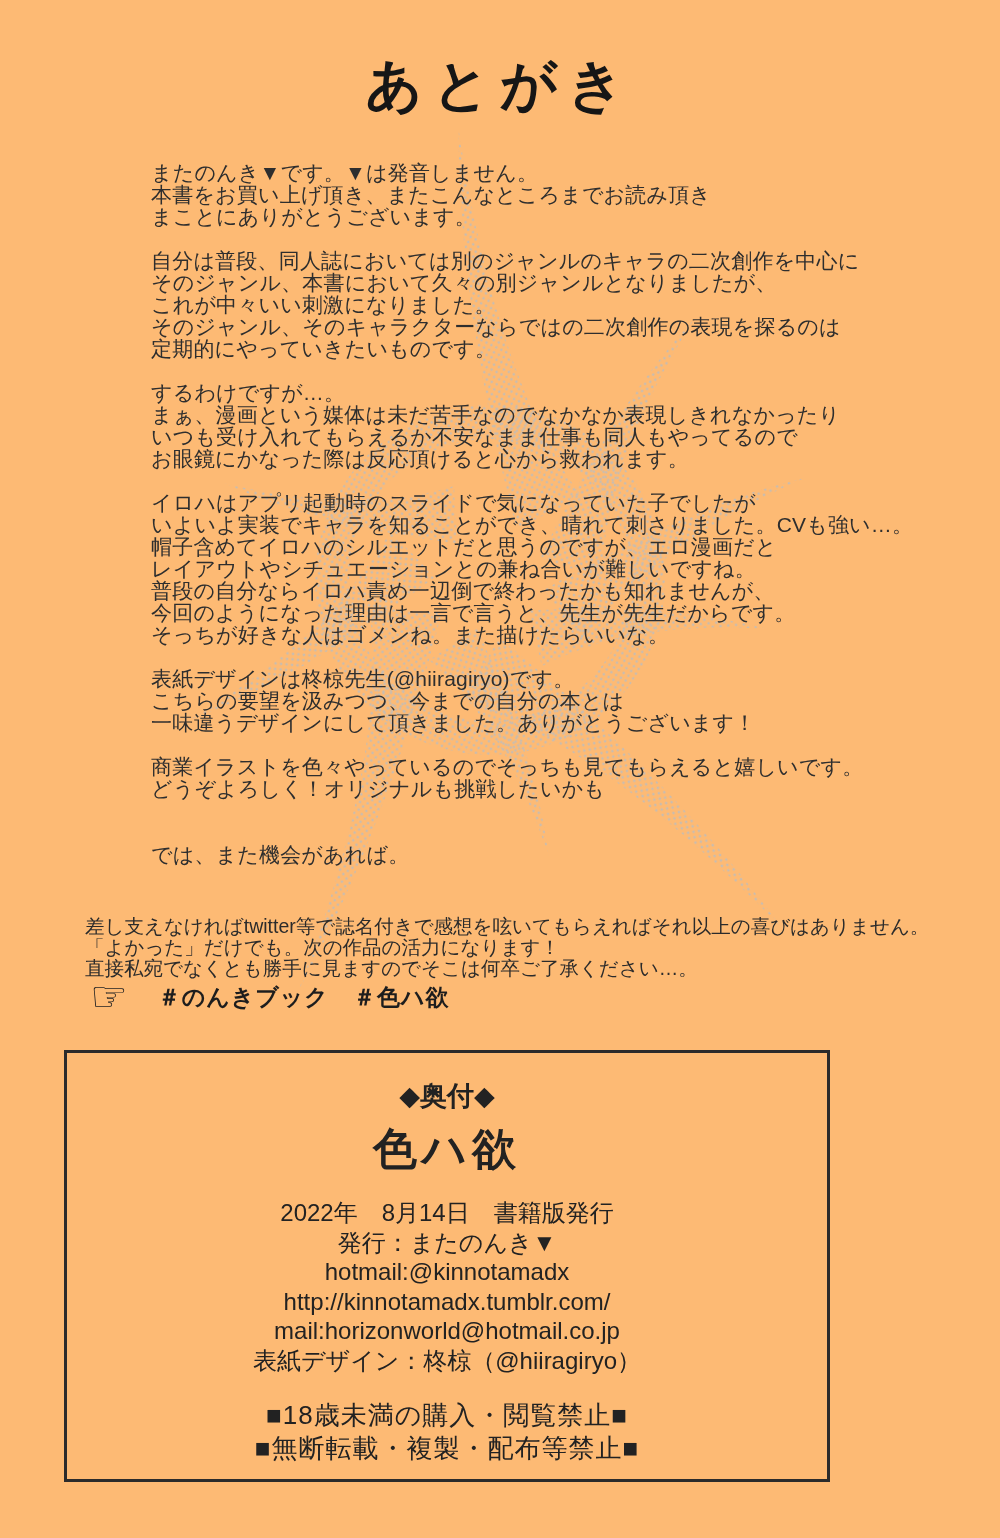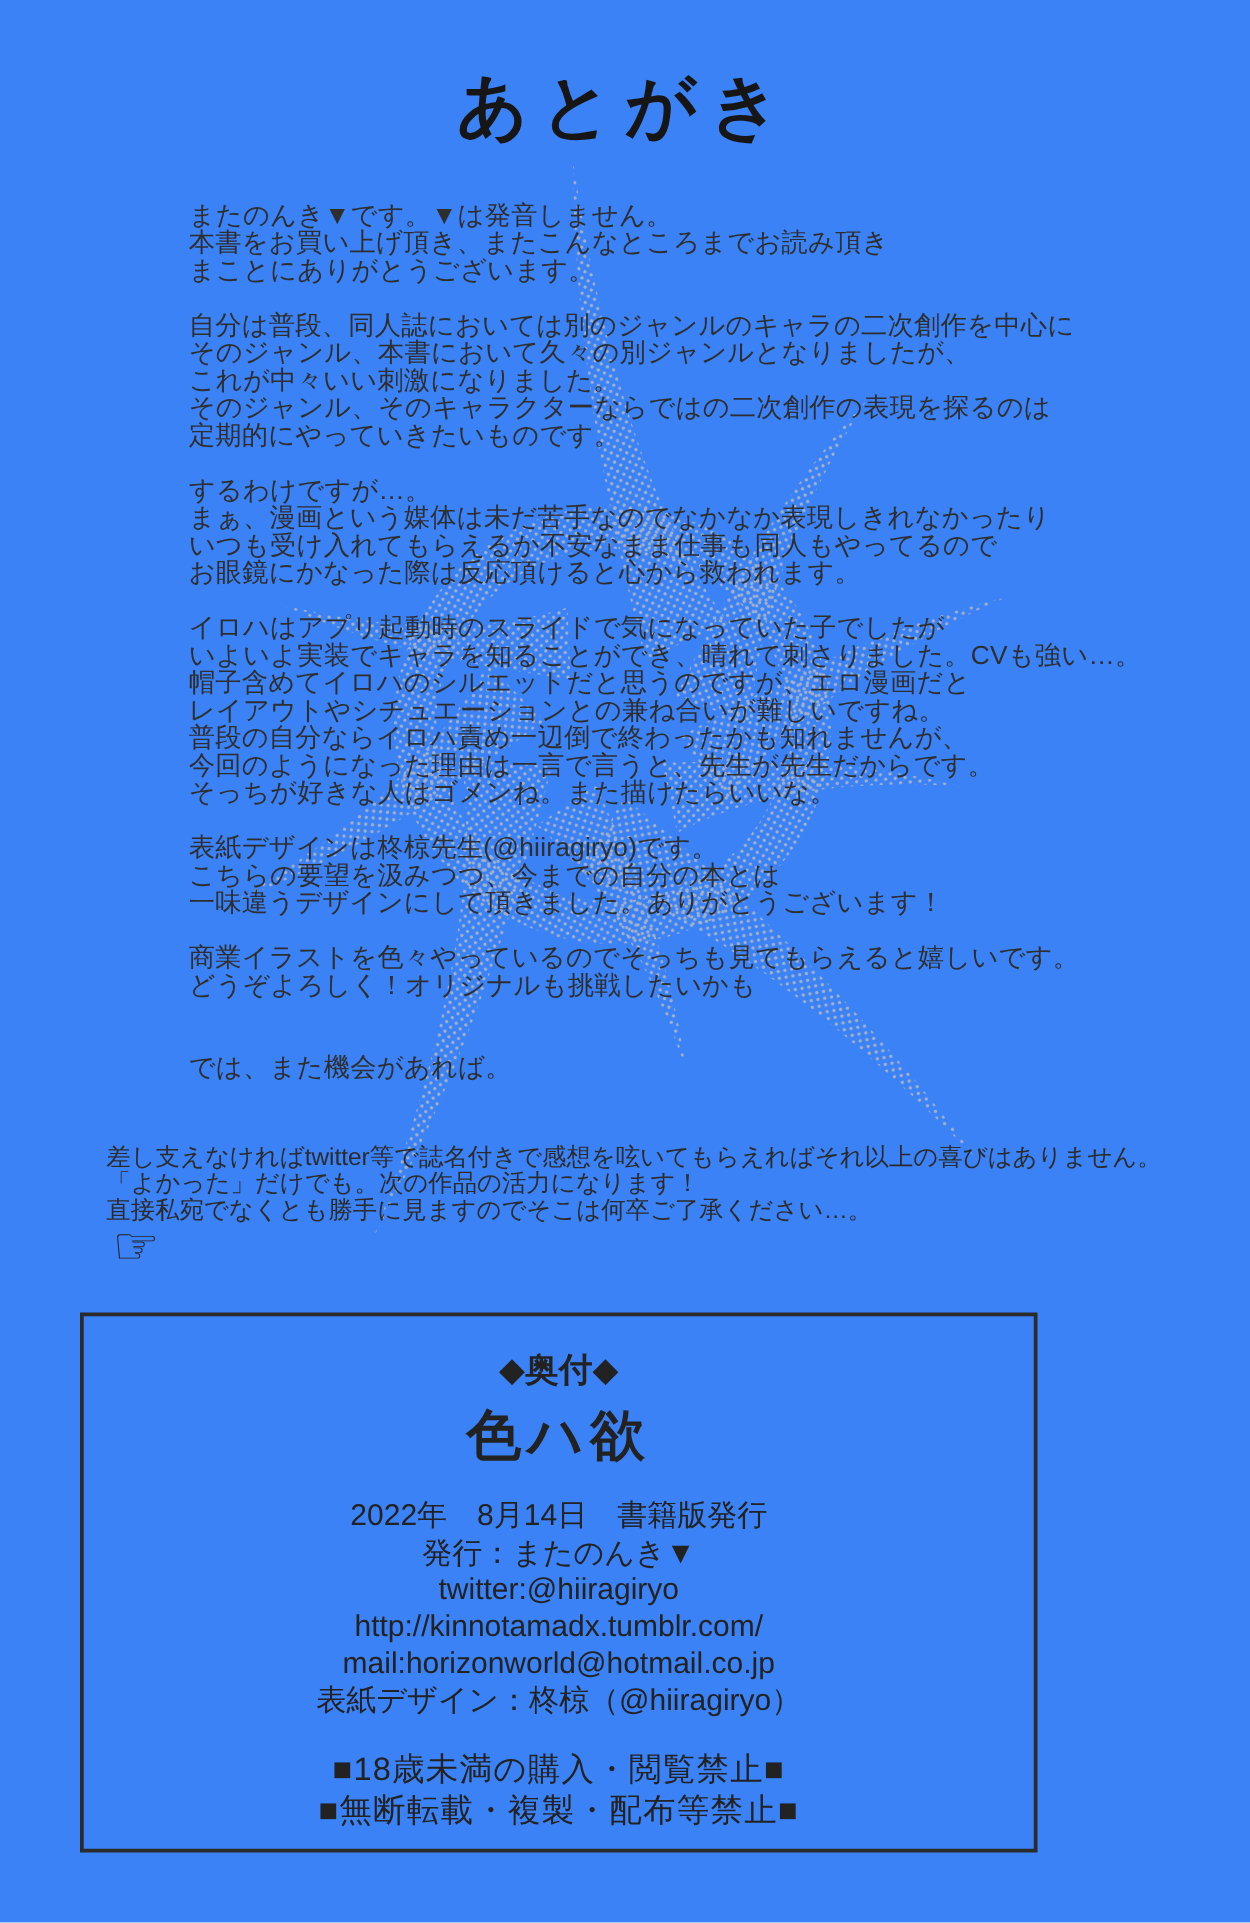--- a/index.html
+++ b/index.html
@@ -1,19 +1,19 @@
 <!DOCTYPE html>
 <html><head>
 <meta charset="utf-8">
 <style>
   html,body { margin:0; padding:0; background:#ffffff; }
   .page {
     position:relative;
     width:1000px; height:1538px;
-    background:#3b82f6;
+    background:#fdba74;
     overflow:hidden;
     font-family:"Liberation Sans","DejaVu Sans",sans-serif;
     color:#2e2e2e;
   }
   
   .watermark {
     position:absolute; left:20px; top:110px;
     width:940px; height:940px;
     z-index:0; opacity:0.8;
     pointer-events:none;
@@ -141,29 +141,30 @@
     </div>
 
     <div class="notes">
       <div class="text-line">差し支えなければtwitter等で誌名付きで感想を呟いてもらえればそれ以上の喜びはありません。</div>
       <div class="text-line">「よかった」だけでも。次の作品の活力になります！</div>
       <div class="text-line">直接私宛でなくとも勝手に見ますのでそこは何卒ご了承ください…。</div>
     </div>
 
     <div class="hashtag-row">
       <span class="hand-glyph">☞</span>
+      <span class="hashtags">＃のんきブック　＃色ハ欲</span>
     </div>
 
     <div class="colophon">
       <div class="colophon-header">◆奥付◆</div>
       <div class="colophon-title">色ハ欲</div>
       <div class="colophon-lines">
         <div>2022年　8月14日　書籍版発行</div>
         <div>発行：またのんき▼</div>
-        <div>twitter:@hiiragiryo</div>
+        <div>hotmail:@kinnotamadx</div>
         <div>http://kinnotamadx.tumblr.com/</div>
         <div>mail:horizonworld@hotmail.co.jp</div>
         <div>表紙デザイン：柊椋（@hiiragiryo）</div>
       </div>
       <div class="colophon-warnings">
         <div>■18歳未満の購入・閲覧禁止■</div>
         <div>■無断転載・複製・配布等禁止■</div>
       </div>
     </div>
 

